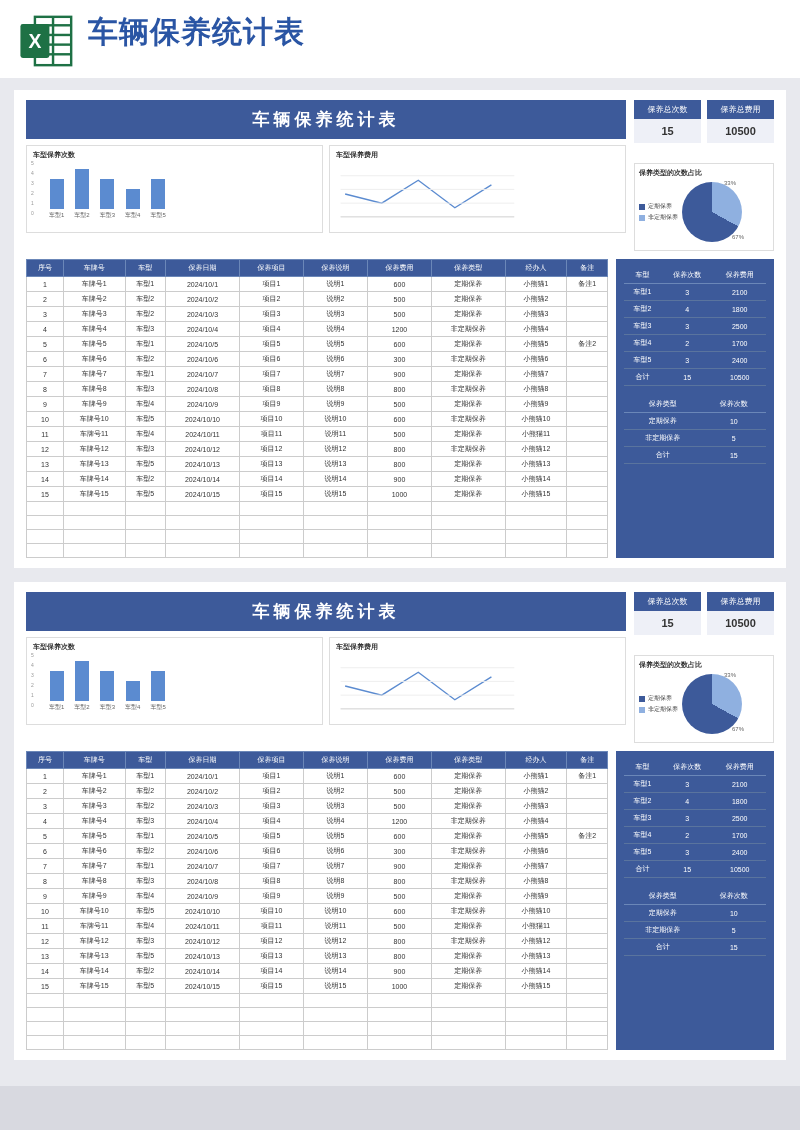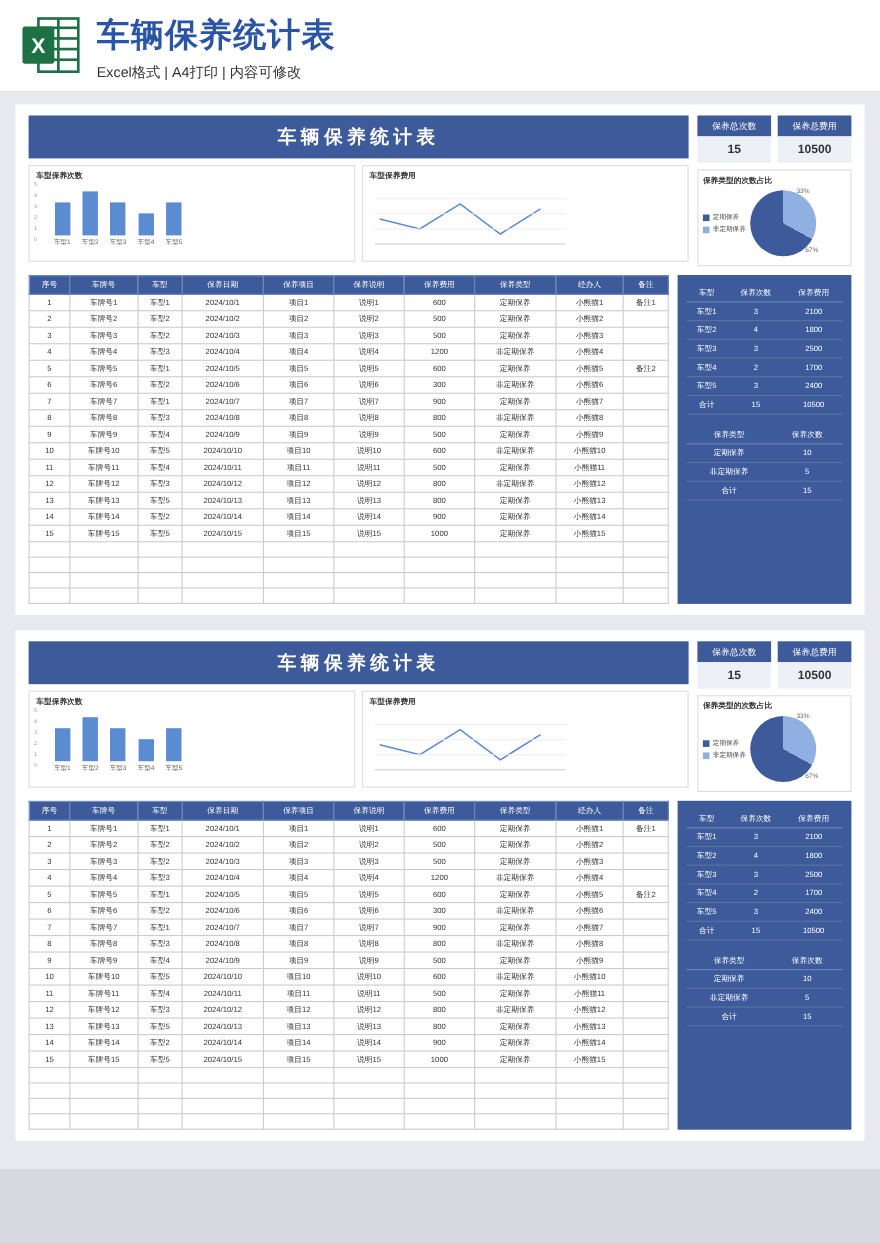--- a/index.html
+++ b/index.html
@@ -16,21 +16,21 @@
 .title-bar{background:#3d5a9a;color:#fff;text-align:center;padding:8px;font-size:17px;font-weight:700;letter-spacing:4px}
 .charts{display:flex;gap:6px;margin-top:6px}
 .chart-box{background:#fff;border:1px solid #ddd;padding:4px 6px;flex:1;height:88px;position:relative}
 .chart-title{font-size:7px;color:#333;font-weight:600}
 .bar-chart{display:flex;align-items:flex-end;gap:10px;height:56px;margin-top:4px;padding:0 4px}
 .bar-col{display:flex;flex-direction:column;align-items:center;gap:2px}
 .bar{width:14px;background:#5b8bd0}
 .bar-lbl{font-size:6px;color:#666}
 .axis-y{position:absolute;left:4px;top:14px;font-size:5px;color:#999;display:flex;flex-direction:column;justify-content:space-between;height:56px}
 .line-chart{position:relative;height:64px;margin-top:2px}
-.dash-right{width:140px;display:flex;flex-direction:column;gap:6px}
+.dash-right{width:140px;display:flex;flex-direction:column;gap:20px}
 .kpi-row{display:flex;gap:6px}
 .kpi{flex:1;text-align:center}
 .kpi-lbl{background:#3d5a9a;color:#fff;font-size:8px;padding:4px}
 .kpi-val{background:#eef0f7;color:#333;font-size:11px;font-weight:700;padding:6px}
 .pie-box{background:#fff;border:1px solid #ddd;padding:4px;height:88px}
 .pie-title{font-size:7px;font-weight:600;color:#333}
 .pie-wrap{display:flex;align-items:center;gap:4px;margin-top:4px}
 .pie-legend{font-size:6px;color:#444}
 .pie-legend div{display:flex;align-items:center;gap:3px;margin:2px 0}
 .sq{width:6px;height:6px}
@@ -55,21 +55,20 @@
       <rect x="14" y="10" width="30" height="2" fill="#1e7145"></rect>
       <rect x="14" y="18" width="30" height="2" fill="#1e7145"></rect>
       <rect x="14" y="26" width="30" height="2" fill="#1e7145"></rect>
       <rect x="14" y="34" width="30" height="2" fill="#1e7145"></rect>
       <rect x="28" y="4" width="2" height="40" fill="#1e7145"></rect>
       <rect x="2" y="10" width="24" height="28" rx="2" fill="#1e7145"></rect>
       <text x="14" y="30" text-anchor="middle" fill="#fff" font-size="16" font-weight="bold">X</text>
     </svg>
  <div class="header-text">
   <div class="header-title">车辆保养统计表</div>
-  <div class="header-sub">Excel格式 | A4打印 | 内容可修改</div>
  </div>
 </div>
 
 <div class="page-wrap">
 <div id="pages">
 <div class="page">
  <div class="dash">
   <div class="dash-left">
    <div class="title-bar">车辆保养统计表</div>
    <div class="charts">

